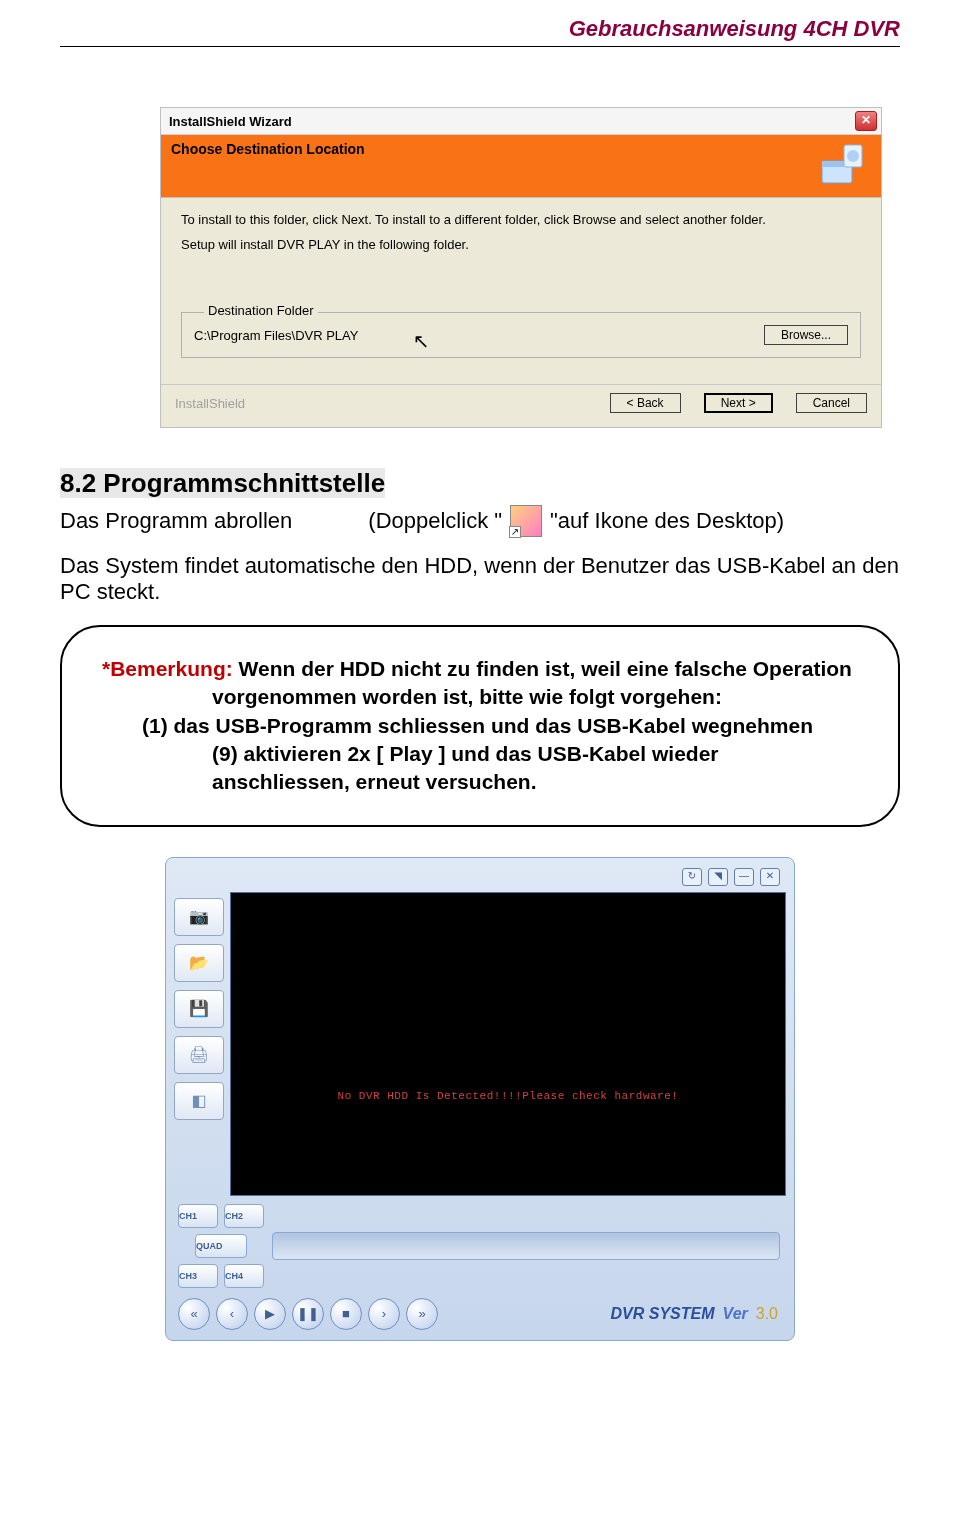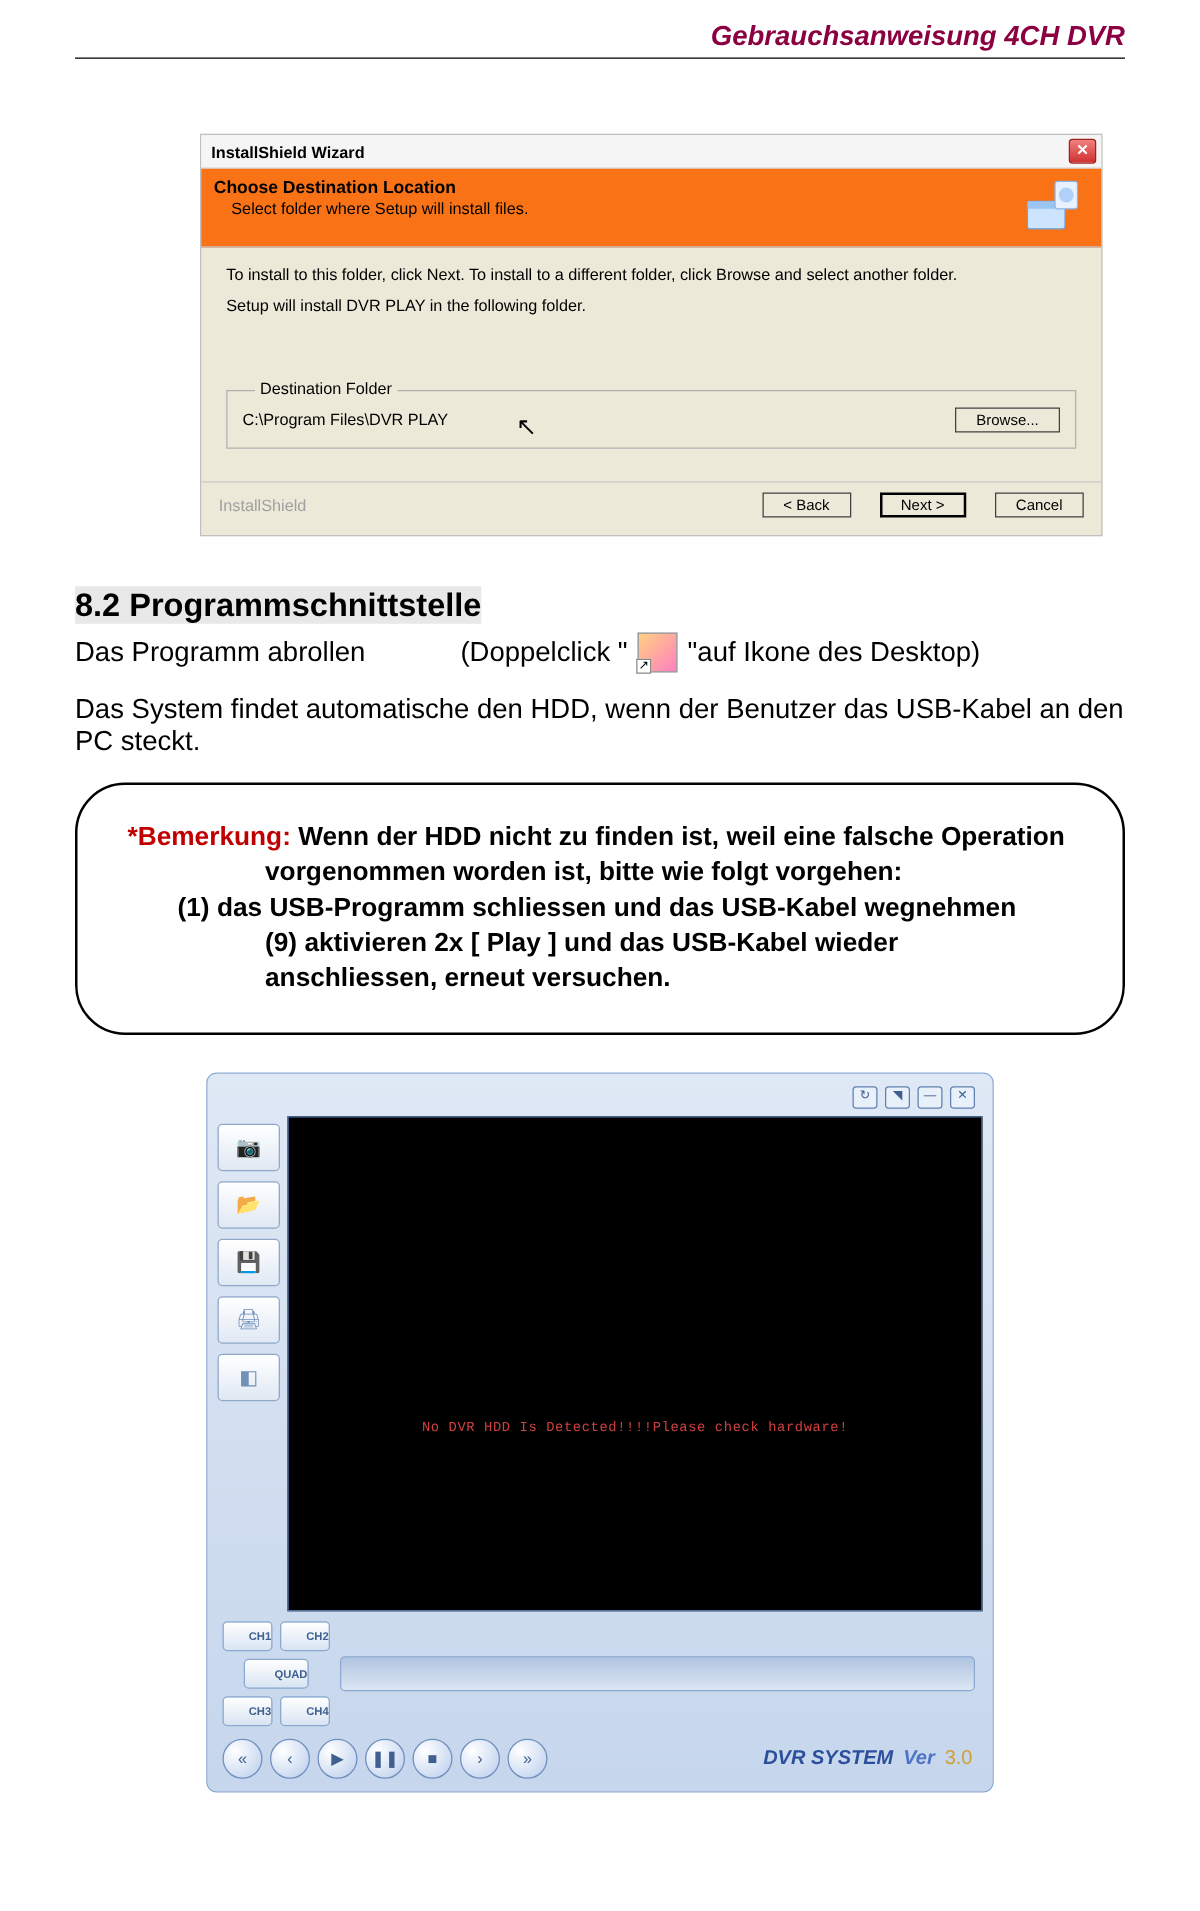--- a/index.html
+++ b/index.html
@@ -187,21 +187,21 @@
   .side-btn {
     height: 36px;
     border: 1px solid #90a8c8;
     background: linear-gradient(#fff,#e0e8f4);
     border-radius: 4px;
     display: flex; align-items: center; justify-content: center;
     color: #7090b8;
   }
   .screen {
     flex: 1;
-    height: 396px;
+    height: 304px;
     background: #000;
     border: 1px solid #5070a0;
     display: flex;
     align-items: center;
     justify-content: center;
     color: #d04040;
     font-family: "Courier New", monospace;
     font-size: 11px;
     letter-spacing: 0.5px;
     text-align: center;
@@ -209,21 +209,21 @@
     box-sizing: border-box;
   }
   .ch-row { display: flex; gap: 8px; padding: 8px 0 4px 4px; align-items: center; }
   .ch-btn, .quad-btn {
     border: 1px solid #8aa8d0;
     background: linear-gradient(#fff,#d8e4f2);
     border-radius: 4px;
     font-size: 9px;
     font-weight: bold;
     color: #406090;
-    text-align: right;
+    text-align: left;
   }
   .ch-btn { width: 38px; height: 22px; line-height: 22px; }
   .quad-btn { width: 50px; height: 22px; line-height: 22px; }
   .ch-col { display:flex; flex-direction:column; gap:6px; }
   .timeline {
     flex:1; height: 26px;
     background: linear-gradient(#b0c4e0,#dce6f4);
     border: 1px solid #8aa8d0;
     border-radius: 4px;
     margin-right: 6px;
@@ -260,21 +260,20 @@
   <div class="header">Gebrauchsanweisung   4CH DVR</div>
 
   <div class="dlg">
     <div class="dlg-title">
       <span>InstallShield Wizard</span>
       <div class="dlg-close">✕</div>
     </div>
     <div class="dlg-head">
       <div class="txt">
         <div class="t1">Choose Destination Location</div>
-        <div class="t2">Select folder where Setup will install files.</div>
       </div>
       <div class="dlg-icon">
         <svg viewBox="0 0 50 50">
           <rect x="6" y="20" width="30" height="22" rx="2" fill="#cde4ff" stroke="#6fa0e0"></rect>
           <rect x="6" y="20" width="30" height="6" fill="#9cc4f0"></rect>
           <rect x="28" y="4" width="18" height="22" rx="2" fill="#e8f2ff" stroke="#8ab4e8"></rect>
           <circle cx="37" cy="15" r="6" fill="#b0d0f8"></circle>
         </svg>
       </div>
     </div>

